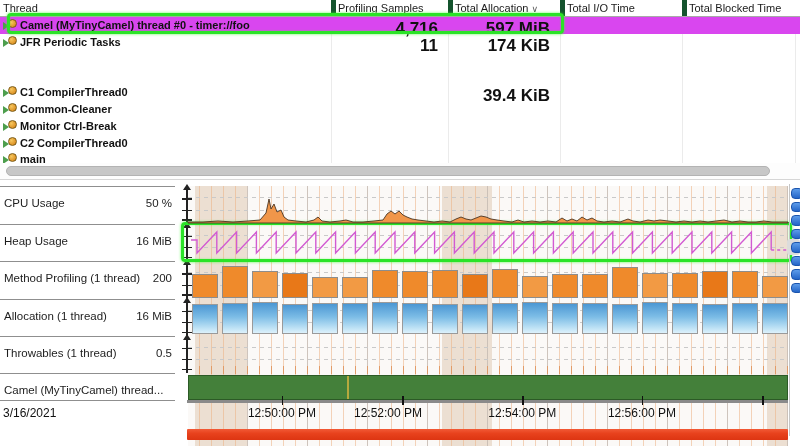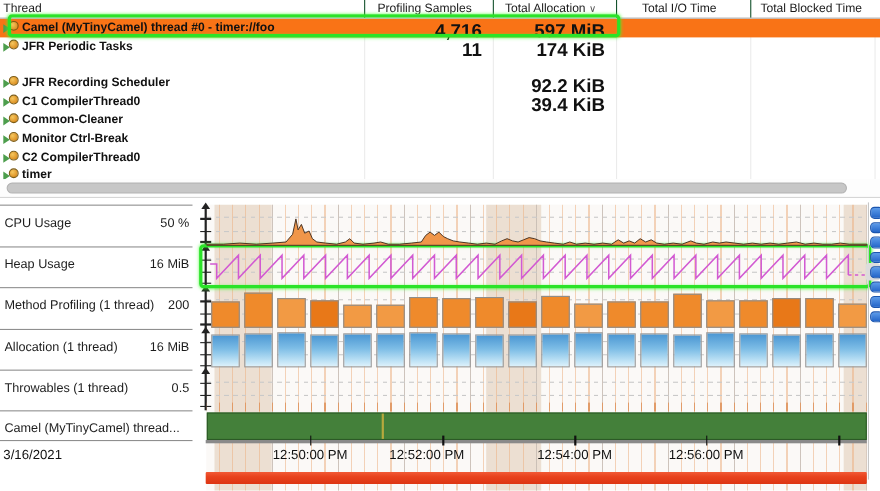--- a/index.html
+++ b/index.html
@@ -4,28 +4,28 @@
 <style>
   * { margin:0; padding:0; box-sizing:border-box; }
   html,body { width:800px; height:446px; overflow:hidden; background:#fff;
     font-family:"Liberation Sans", sans-serif; position:relative; }
   .abs { position:absolute; }
 
   
   #table-panel { left:0; top:0; width:800px; height:181px; background:#fff; }
   #thead { left:0; top:0; width:800px; height:17px; border-bottom:1px solid #a9a9a9;
     display:grid; grid-template-columns:331px 117px 112px 122px 118px; }
-  .hcell { font-size:11px; color:#1b1b1b; padding:2px 10px 0 2px; text-align:center;
-    border-left:1px solid #14532d; white-space:nowrap; overflow:hidden; }
+  .hcell { font-size:11px; color:#1b1b1b; padding:2px 10px 0 2px; text-align:left;
+    border-left:5px solid #14532d; white-space:nowrap; overflow:hidden; }
   .hcell:first-child { text-align:left; border-left:none; padding-left:3px; }
   .sort-glyph { font-size:9px; color:#555; }
   #tbody { left:0; top:17px; width:800px; height:146px; overflow:hidden; }
   .vsep { position:absolute; top:0; bottom:0; width:1px; background:#ebebeb; }
   .trow { position:absolute; left:0; width:800px; height:17px; }
-  .trow.sel { background:#f97316; }
+  .trow.sel { background:#d946ef; }
   .tname { position:absolute; left:20px; top:2px; font-size:11px; font-weight:bold;
     color:#111; white-space:nowrap; }
   .tnum { position:absolute; top:2px; font-size:17px; font-weight:bold; color:#111;
     text-align:right; }
   .num-samples { left:331px; width:107px; }
   .num-alloc   { left:448px; width:102px; }
   .thread-ic { position:absolute; left:3px; top:2px; width:16px; height:12px; }
   .thread-ic .tri { position:absolute; left:0; top:3px; width:0; height:0;
     border-left:6px solid #4d9e4d; border-top:4px solid transparent; border-bottom:4px solid transparent; }
   .thread-ic .dot { position:absolute; left:5px; top:0; width:9px; height:9px; border-radius:50%;
@@ -119,29 +119,20 @@
       </div>
       <div class="trow" style="top: 16.8px;">
         <div class="thread-ic">
           <div class="tri"></div>
           <div class="dot"></div>
         </div>
         <div class="tname">JFR Periodic Tasks</div>
         <div class="tnum num-samples">11</div>
         <div class="tnum num-alloc">174 KiB</div>
       </div>
-      <div class="trow" style="top: 50.4px;">
-        <div class="thread-ic">
-          <div class="tri"></div>
-          <div class="dot"></div>
-        </div>
-        <div class="tname">JFR Recording Scheduler</div>
-        <div class="tnum num-samples"></div>
-        <div class="tnum num-alloc">92.2 KiB</div>
-      </div>
       <div class="trow" style="top: 67.2px;">
         <div class="thread-ic">
           <div class="tri"></div>
           <div class="dot"></div>
         </div>
         <div class="tname">C1 CompilerThread0</div>
         <div class="tnum num-samples"></div>
         <div class="tnum num-alloc">39.4 KiB</div>
       </div>
       <div class="trow" style="top: 84px;">
@@ -169,21 +160,21 @@
         </div>
         <div class="tname">C2 CompilerThread0</div>
         <div class="tnum num-samples"></div>
         <div class="tnum num-alloc"></div>
       </div>
       <div class="trow" style="top: 134.4px;">
         <div class="thread-ic">
           <div class="tri"></div>
           <div class="dot"></div>
         </div>
-        <div class="tname">timer</div>
+        <div class="tname">main</div>
         <div class="tnum num-samples"></div>
         <div class="tnum num-alloc"></div>
       </div>
     </div>
   <div class="abs" id="table-hscroll">
     <div class="thumb"></div>
   </div>
   <div class="abs" id="table-bottom-border"></div>
   <div class="abs green-box" id="table-green-box"></div>
 </div>

